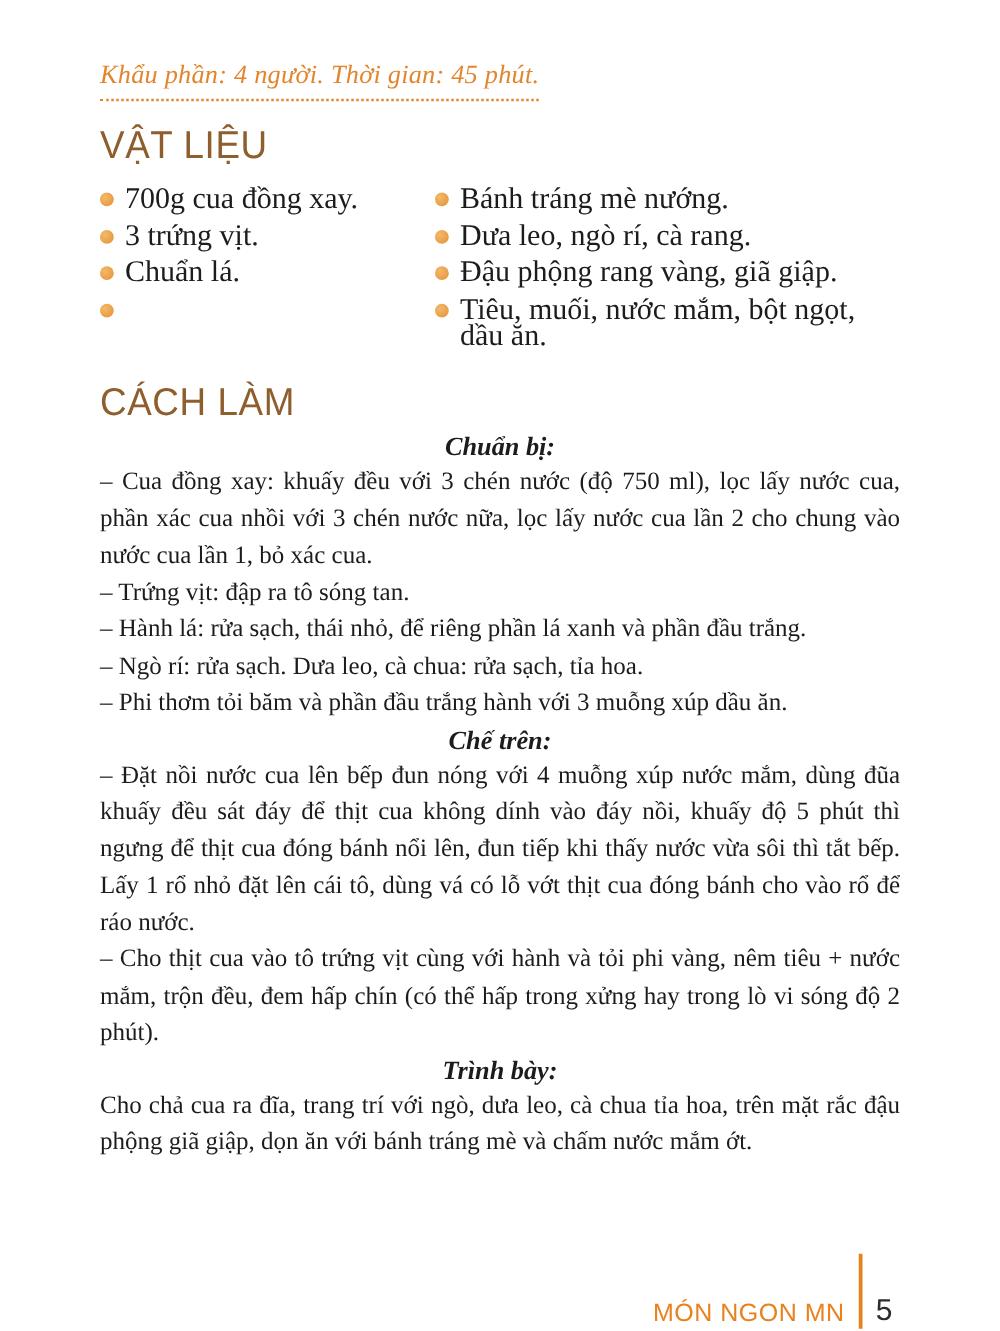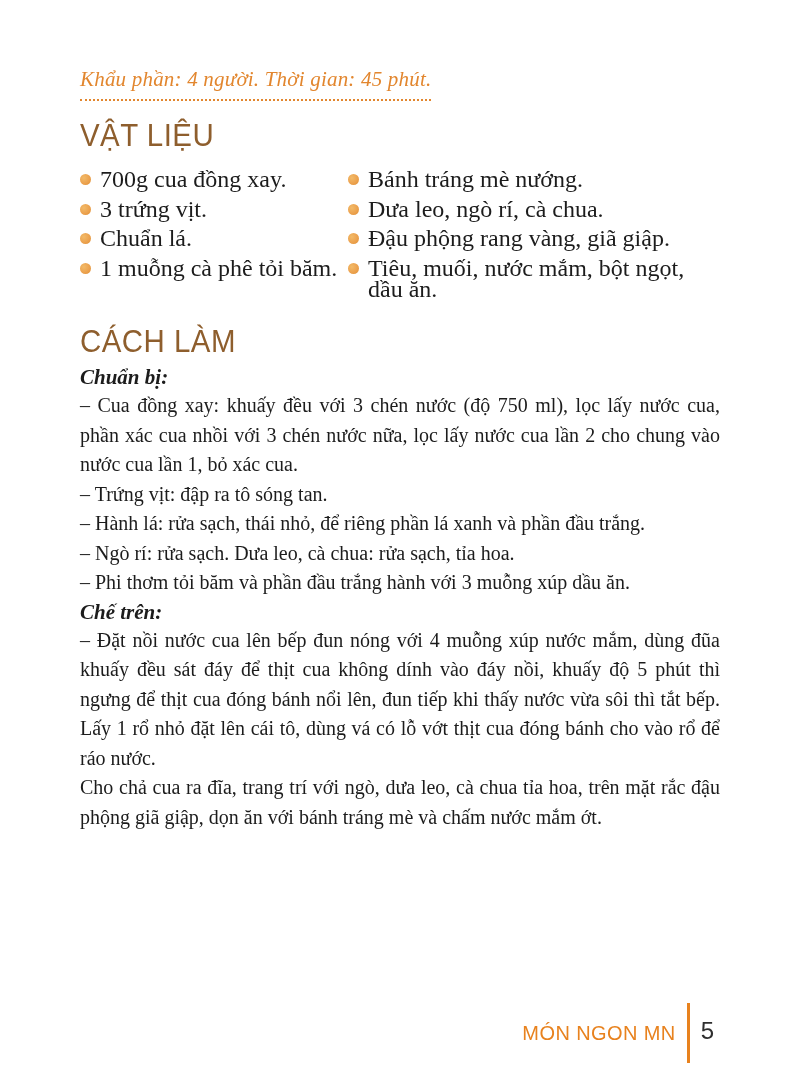--- a/index.html
+++ b/index.html
@@ -12,21 +12,21 @@
   *{margin:0;padding:0;box-sizing:border-box;}
   html,body{background:#ffffff;}
   body{
     width:800px;height:1065px;
     font-family:"Liberation Serif",serif;
     color:var(--ink);
     position:relative;
     overflow:hidden;
   }
   .page{
-    padding:66px 80px 0 80px;
+    padding:46px 80px 0 80px;
   }
   
   .serving-block{margin-bottom:18px;}
   .serving{
     display:inline-block;
     font-style:italic;
     font-size:21px;
     line-height:26px;
     color:var(--orange);
     border-bottom:2px dotted var(--orange);
@@ -67,34 +67,35 @@
     background:radial-gradient(circle at 35% 35%, #F2BA68 0%, var(--bullet) 55%, #DE8F35 100%);
     margin:5px 9px 0 0;
   }
   
   .sub-heading{
     font-size:21px;
     line-height:28px;
     font-weight:700;
     font-style:italic;
     color:var(--ink);
+    text-align:center;
   }
   .para{
     font-size:20px;
     line-height:29.5px;
     text-align:justify;
     color:var(--ink);
   }
   
   .footer{
     position:absolute;
     top:995px;
     right:86px;
     display:flex;
-    align-items:center;
+    align-items:flex-end;
   }
   .book-title{
     font-family:"Liberation Sans",sans-serif;
     font-size:20px;
     letter-spacing:0.4px;
     color:var(--orange-deep);
     margin-top:9px;
     white-space:nowrap;
   }
   .vbar{
@@ -130,31 +131,30 @@
       <li class="ing-item">
         <span class="bullet"></span>
         <span>3 trứng vịt.</span>
       </li>
       <li class="ing-item">
         <span class="bullet"></span>
         <span>Chuẩn lá.</span>
       </li>
       <li class="ing-item">
         <span class="bullet"></span>
-        <span>1 muỗng cà phê tỏi băm.</span>
       </li>
     </ul>
     <ul class="ing-col">
       <li class="ing-item">
         <span class="bullet"></span>
         <span>Bánh tráng mè nướng.</span>
       </li>
       <li class="ing-item">
         <span class="bullet"></span>
-        <span>Dưa leo, ngò rí, cà chua.</span>
+        <span>Dưa leo, ngò rí, cà rang.</span>
       </li>
       <li class="ing-item">
         <span class="bullet"></span>
         <span>Đậu phộng rang vàng, giã giập.</span>
       </li>
       <li class="ing-item">
         <span class="bullet"></span>
         <span>Tiêu, muối, nước mắm, bột ngọt, dầu ăn.</span>
       </li>
     </ul>
@@ -167,23 +167,25 @@
     <p class="para">– Cua đồng xay: khuấy đều với 3 chén nước (độ 750 ml), lọc lấy nước cua, phần xác cua nhồi với 3 chén nước nữa, lọc lấy nước cua lần 2 cho chung vào nước cua lần 1, bỏ xác cua.</p>
     <p class="para">– Trứng vịt: đập ra tô sóng tan.</p>
     <p class="para">– Hành lá: rửa sạch, thái nhỏ, để riêng phần lá xanh và phần đầu trắng.</p>
     <p class="para">– Ngò rí: rửa sạch. Dưa leo, cà chua: rửa sạch, tỉa hoa.</p>
     <p class="para">– Phi thơm tỏi băm và phần đầu trắng hành với 3 muỗng xúp dầu ăn.</p>
   </div>
 
   <div class="method-section">
     <h3 class="sub-heading">Chế trên:</h3>
     <p class="para">– Đặt nồi nước cua lên bếp đun nóng với 4 muỗng xúp nước mắm, dùng đũa khuấy đều sát đáy để thịt cua không dính vào đáy nồi, khuấy độ 5 phút thì ngưng để thịt cua đóng bánh nổi lên, đun tiếp khi thấy nước vừa sôi thì tắt bếp. Lấy 1 rổ nhỏ đặt lên cái tô, dùng vá có lỗ vớt thịt cua đóng bánh cho vào rổ để ráo nước.</p>
+    <p class="para">– Cho thịt cua vào tô trứng vịt cùng với hành và tỏi phi vàng, nêm tiêu + nước mắm, trộn đều, đem hấp chín (có thể hấp trong xửng hay trong lò vi sóng độ 2 phút).</p>
   </div>
 
   <div class="method-section">
+    <h3 class="sub-heading">Trình bày:</h3>
     <p class="para">Cho chả cua ra đĩa, trang trí với ngò, dưa leo, cà chua tỉa hoa, trên mặt rắc đậu phộng giã giập, dọn ăn với bánh tráng mè và chấm nước mắm ớt.</p>
   </div>
 
 </div>
 
 <div class="footer">
   <span class="book-title">MÓN NGON MN</span>
   <div class="vbar"></div>
   <span class="page-number">5</span>
 </div>

